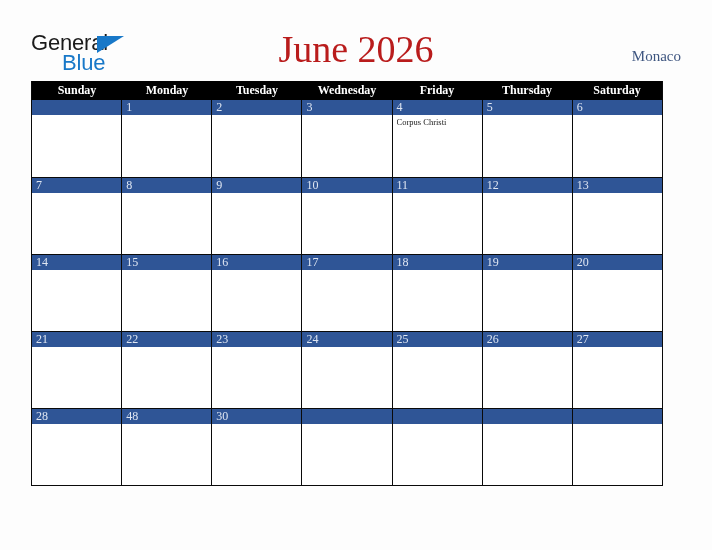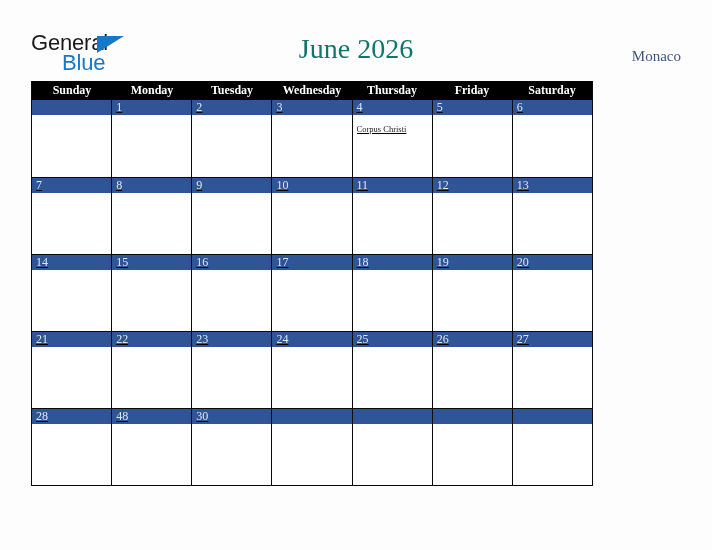--- a/index.html
+++ b/index.html
@@ -66,23 +66,23 @@
   }
 
   
   #calendar-title {
     position: absolute;
     left: 0;
     top: 27px;
     width: 712px;
     text-align: center;
     font-family: "Liberation Serif", serif;
-    font-size: 28px;
+    font-size: 38px;
     line-height: 44px;
-    color: #0f766e;
+    color: #b91c1c;
     white-space: nowrap;
   }
 
   
   #region-label {
     position: absolute;
     right: 31px;
     top: 46px;
     font-family: "Liberation Serif", serif;
     font-size: 15px;
@@ -90,26 +90,25 @@
     color: #3f5680;
     white-space: nowrap;
     text-align: center;
   }
 
   
   #calendar-grid {
     position: absolute;
     left: 31px;
     top: 81px;
-    width: 562px;
+    width: 632px;
     border-left: 1px solid #0a0a0a;
     border-right: 1px solid #0a0a0a;
     border-bottom: 1px solid #0a0a0a;
     box-sizing: border-box;
-    text-decoration: underline;
   }
 
   
   #weekday-header {
     display: flex;
     background: #000000;
     height: 19px;
   }
   #weekday-header .weekday-cell {
     flex: 1 1 0;
@@ -152,21 +151,21 @@
     font-size: 12px;
     line-height: 15px;
     padding-left: 4px;
     box-sizing: border-box;
     flex: 0 0 15px;
     white-space: nowrap;
     overflow: hidden;
   }
   .day-events {
     flex: 1 1 auto;
-    padding: 9px 3px 0 4px;
+    padding: 2px 3px 0 4px;
     box-sizing: border-box;
     overflow: hidden;
   }
   .event-text {
     font-family: "Liberation Serif", serif;
     font-size: 8.5px;
     line-height: 11px;
     color: #161616;
     white-space: nowrap;
     overflow: hidden;
@@ -188,22 +187,22 @@
   <div id="region-label">Monaco</div>
 
 </div>
 
 <div id="calendar-grid">
   <div id="weekday-header">
       <div class="weekday-cell">Sunday</div>
       <div class="weekday-cell">Monday</div>
       <div class="weekday-cell">Tuesday</div>
       <div class="weekday-cell">Wednesday</div>
+      <div class="weekday-cell">Friday</div>
       <div class="weekday-cell">Thursday</div>
-      <div class="weekday-cell">Friday</div>
       <div class="weekday-cell">Saturday</div>
     </div>
   <div id="week-rows-container">
       <div class="week-row">
         <div class="day-cell">
           <div class="day-number-bar"></div>
           <div class="day-events"></div>
         </div>
         <div class="day-cell">
           <div class="day-number-bar">1</div>

